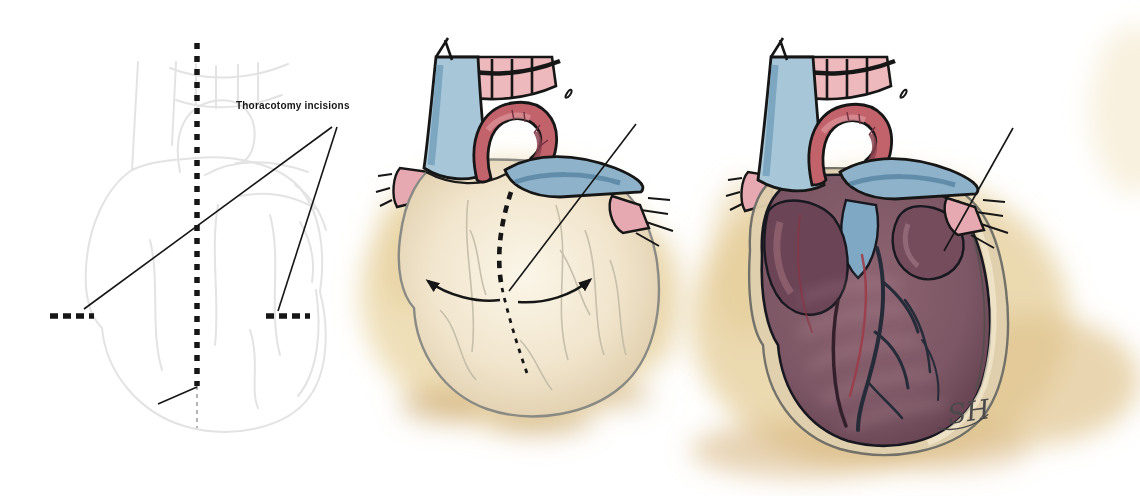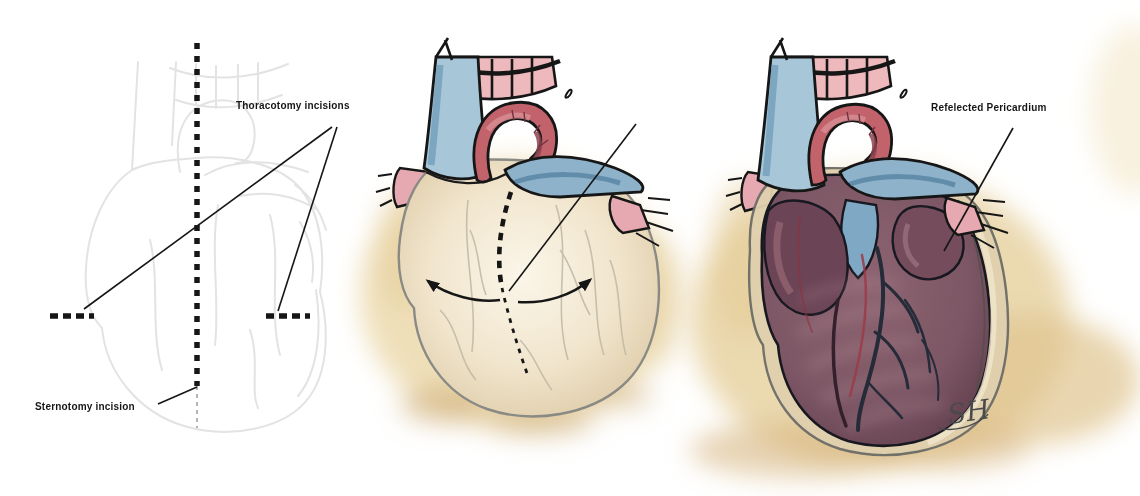--- a/index.html
+++ b/index.html
@@ -227,18 +227,16 @@
 
     <g transform="rotate(-8 962 415)">
       <text x="948" y="422" font-family="'DejaVu Serif', serif" font-style="italic" font-size="27" fill="#4a4a4a">SH</text>
       <path d="M 936,424 C 950,431 972,429 988,418" stroke="#4a4a4a" stroke-width="1.3" fill="none"></path>
     </g>
   </g>
 </svg>
 
 <div class="lbl" style="left:236px;top:100px">Thoracotomy incisions</div>
 
-<div class="lbl" style="left:35px;top:401px">Sternotomy incision</div>
-
-
-<div class="lbl" style="left:931px;top:102px">Refelected Pericardium</div>
+
+
 
 </div>
 
 </body></html>

